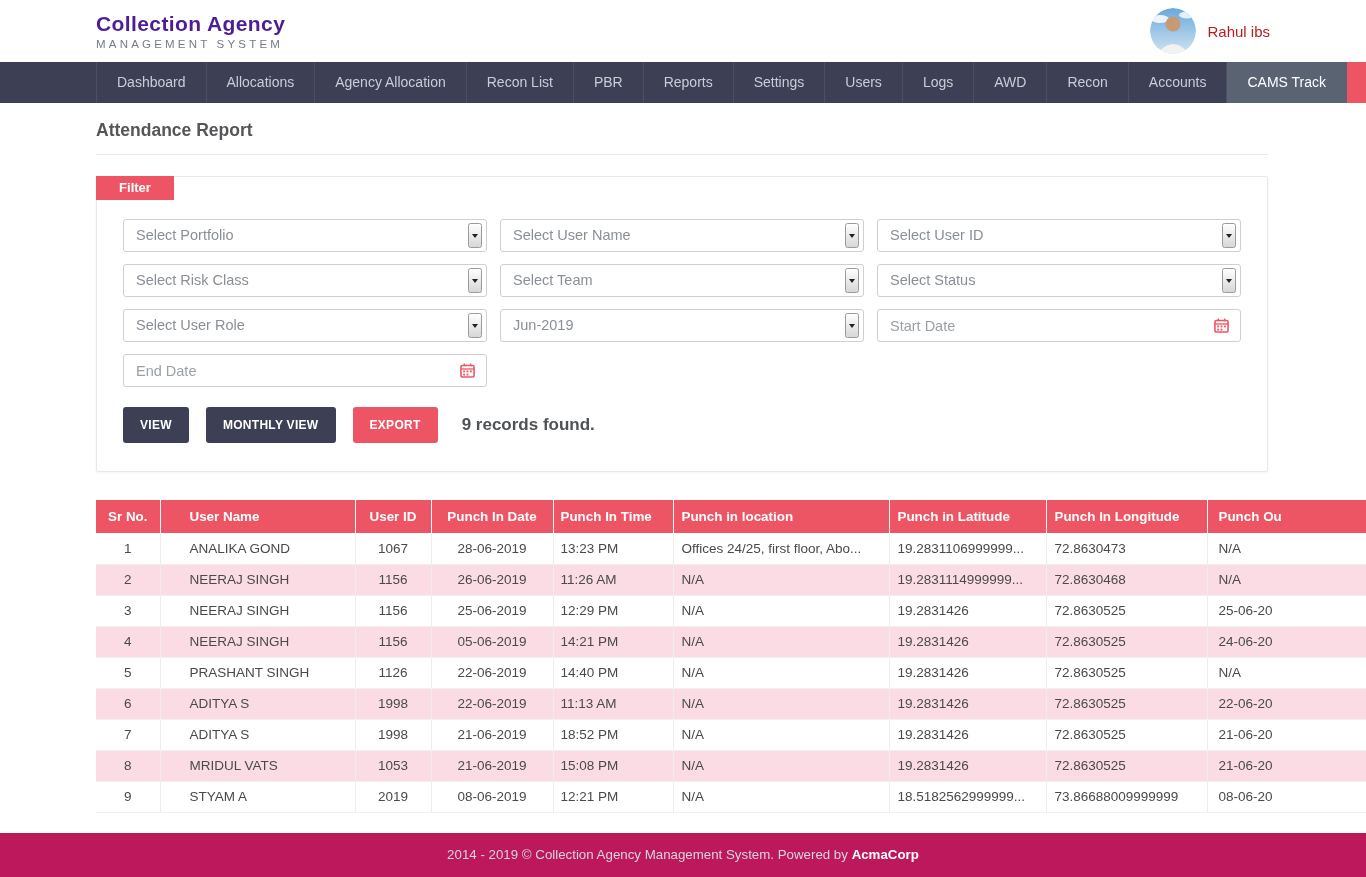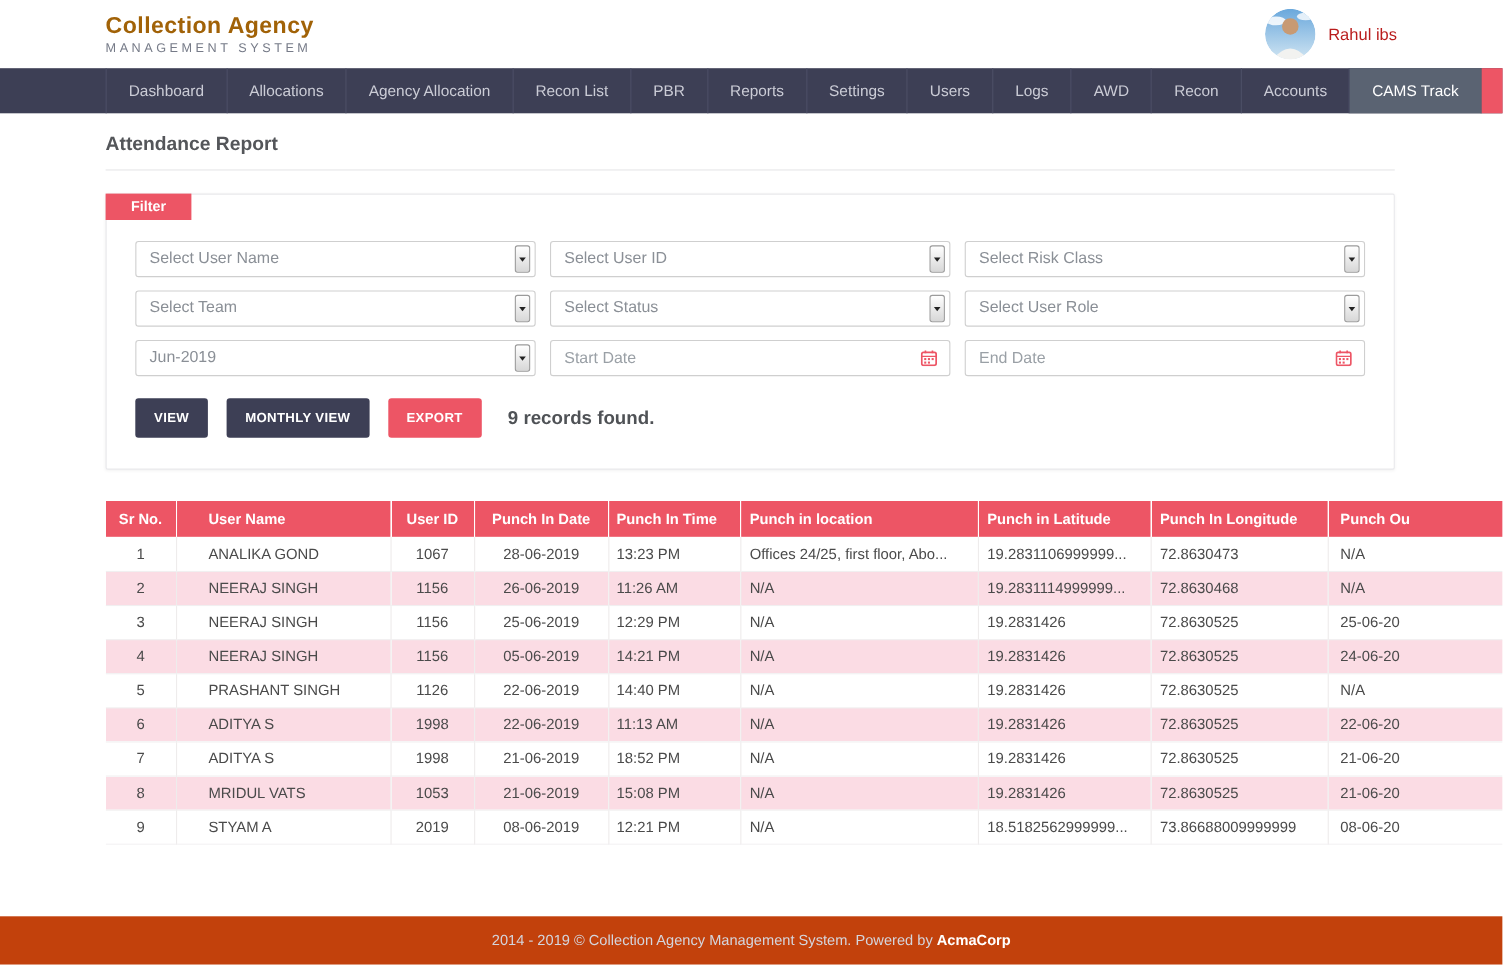--- a/index.html
+++ b/index.html
@@ -12,21 +12,21 @@
   }
 
   
   .topbar {
     height:62px; flex:0 0 62px;
     display:flex; align-items:center; justify-content:space-between;
     padding:0 96px;
     background:#ffffff;
   }
   .brand-title {
-    font-size:21px; font-weight:800; color:#a16207; letter-spacing:.4px; line-height:1;
+    font-size:21px; font-weight:800; color:#4c1d95; letter-spacing:.4px; line-height:1;
   }
   .brand-subtitle {
     font-size:11.5px; color:#767b88; letter-spacing:3.2px; margin-top:4px;
   }
   .userbox { display:flex; align-items:center; gap:11px; }
   .avatar { width:46px; height:46px; border-radius:50%; overflow:hidden; flex:0 0 46px; }
   .user-name { font-size:15px; color:#b91c1c; }
 
   
   .navbar { height:41px; flex:0 0 41px; background:#3d3f55; display:flex; padding-left:96px; }
@@ -116,21 +116,21 @@
   .c3 { text-align:center; }
   .c4 { padding-left:7px; }
   .c5 { }
   .c6 { padding-left:8px; }
   .c7 { padding-left:8px; }
   .c8 { padding-left:11px; }
 
   
   .footer {
     margin-top:auto; flex:0 0 44px; height:44px;
-    background:#c2410c; color:#d4d5dd;
+    background:#be185d; color:#d4d5dd;
     font-size:13.3px; text-align:center; line-height:44px;
   }
   .footer b { color:#ffffff; }
 </style>
 </head>
 <body>
 
 <header class="topbar">
   <div>
     <div class="brand-title">Collection Agency</div>
@@ -180,20 +180,26 @@
     </div>
 </nav>
 
 <main>
   <h2 class="page-title">Attendance Report</h2>
   <hr class="divider">
 
   <section class="filter-panel">
     <div class="filter-badge">Filter</div>
     <div class="filter-grid">
+        <div class="field">
+          <span class="field-text">Select Portfolio</span>
+          <span class="caret-box">
+            <i class="caret"></i>
+          </span>
+        </div>
         <div class="field">
           <span class="field-text">Select User Name</span>
           <span class="caret-box">
             <i class="caret"></i>
           </span>
         </div>
         <div class="field">
           <span class="field-text">Select User ID</span>
           <span class="caret-box">
             <i class="caret"></i>

